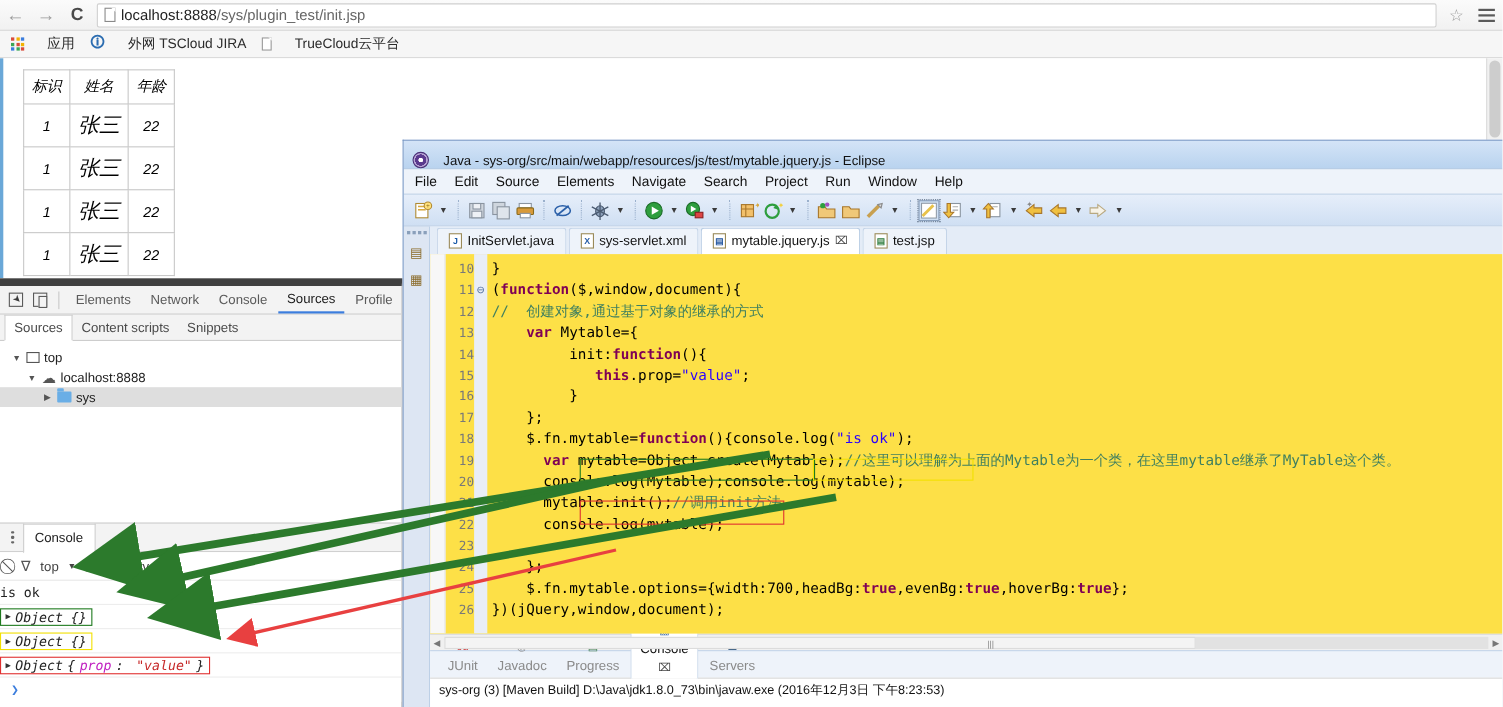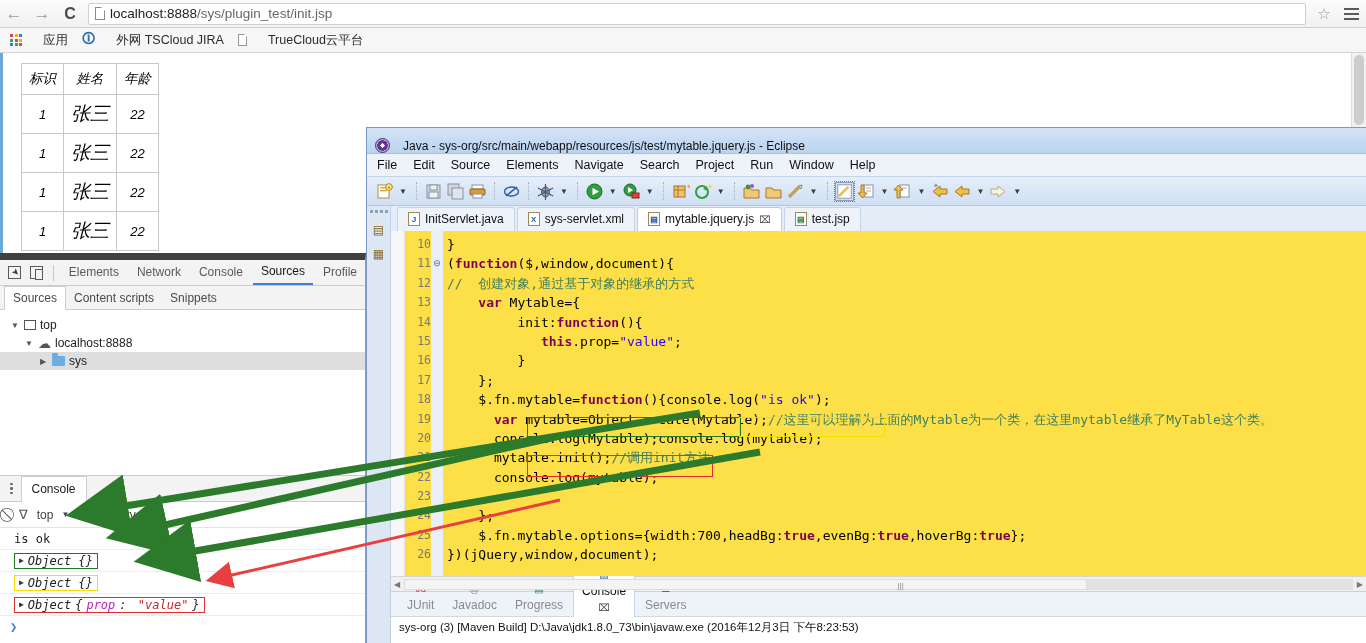--- a/index.html
+++ b/index.html
@@ -178,21 +178,21 @@
   .ban-icon { font-size: 14px; color: #555; }
   .funnel { font-size: 13px; color: #555; }
   .ctx-sel { font-size: 12px; color: #444; display: flex; align-items: center; gap: 8px; }
   .ctx-sel .caret { font-size: 8px; color: #444; }
   .pres-log { display: flex; align-items: center; gap: 5px; font-size: 12px; color: #444; }
   .cbox { width: 11px; height: 11px; border: 1px solid #aaa; background: #fff; }
 
   .console-out { background: #fff; font-family: "DejaVu Sans Mono", monospace; font-size: 12px; }
   .cline {
     height: 22px; border-bottom: 1px solid #ededed; display: flex; align-items: center;
-    padding-left: 14px; color: #222;
+    color: #222;
   }
   .cobj { display: inline-flex; align-items: center; gap: 4px; font-style: italic; color: #222; }
   .cobj .tri { font-size: 8px; font-style: normal; color: #333; }
   .cobj-box { border: 1.5px solid transparent; padding: 0 4px; display: inline-flex; align-items: center; }
   .box-green { border-color: #1f7a1f; }
   .box-yellow { border-color: #f2e000; }
   .box-red { border-color: #e03030; }
   .prop-key { color: #c020c0; }
   .prop-val { color: #c62828; }
   .prompt-row { height: 22px; display: flex; align-items: center; padding-left: 10px; color: #3b7ddd; font-size: 12px; }

